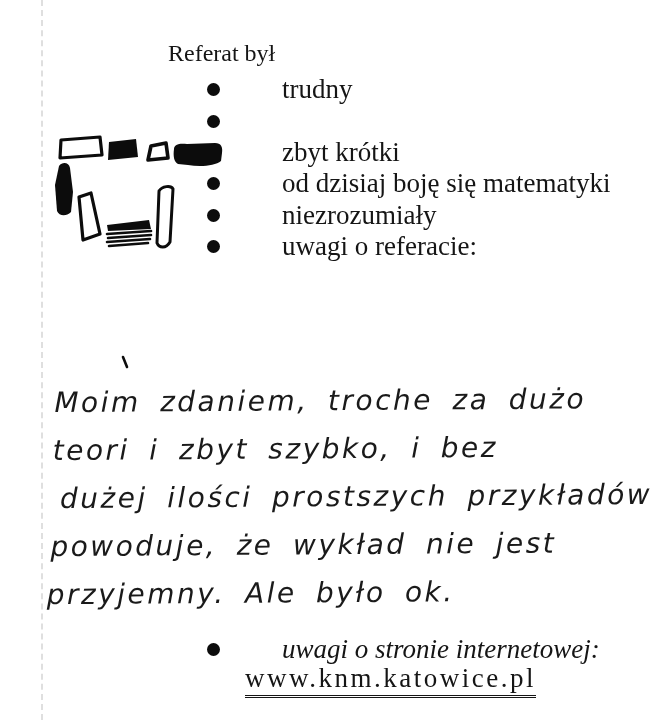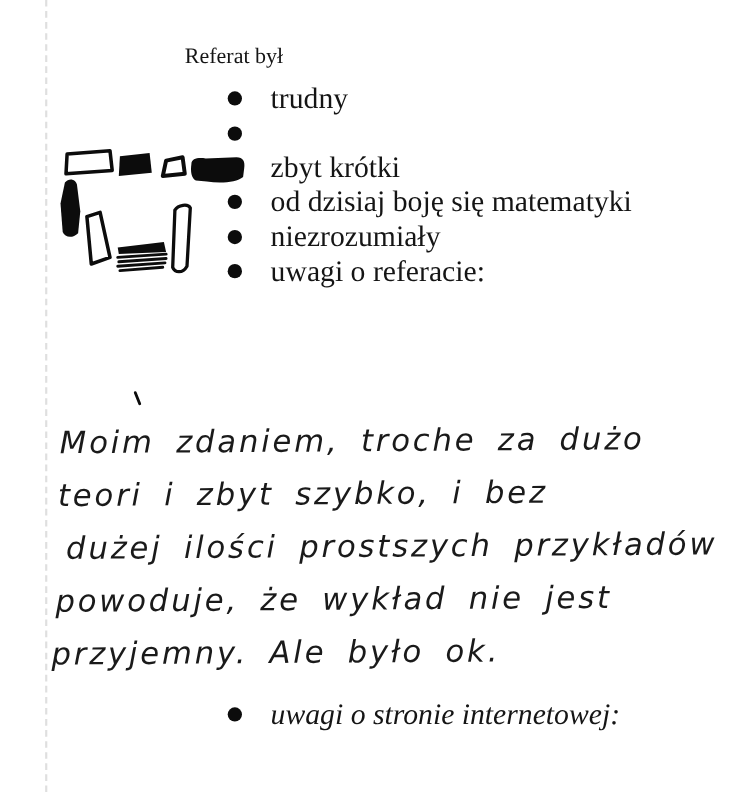--- a/index.html
+++ b/index.html
@@ -23,21 +23,21 @@
     top: 0;
     height: 100%;
     width: 0;
     border-left: 2px dashed #c6c6c6;
     opacity: 0.55;
   }
   .title {
     position: absolute;
     left: 168px;
     top: 40px;
-    font-size: 20px;
+    font-size: 24px;
     white-space: nowrap;
   }
   .options {
     position: absolute;
     left: 207px;
     top: 74px;
   }
   .option-row {
     display: flex;
     align-items: center;
@@ -47,20 +47,21 @@
     width: 13px;
     height: 13px;
     border-radius: 50%;
     background: #0c0c0c;
     margin-right: 26px;
     flex: none;
   }
   .option-label {
     font-size: 27px;
     white-space: nowrap;
+    margin-left: 36px;
   }
   .doodles {
     position: absolute;
     left: 45px;
     top: 130px;
   }
   .stray-tick {
     position: absolute;
     left: 116px;
     top: 353px;
@@ -168,14 +169,15 @@
     <div class="hw-line">dużej ilości prostszych przykładów</div>
     <div class="hw-line">powoduje, że wykład nie jest</div>
     <div class="hw-line">przyjemny. Ale było ok.</div>
   </div>
 
   <div class="website-row">
     <span class="bullet"></span>
     <span class="option-label">uwagi o stronie internetowej:</span>
   </div>
 
+  <div class="website-url">www.knm.katowice.pl</div>
 
 </div>
 
 </body></html>

